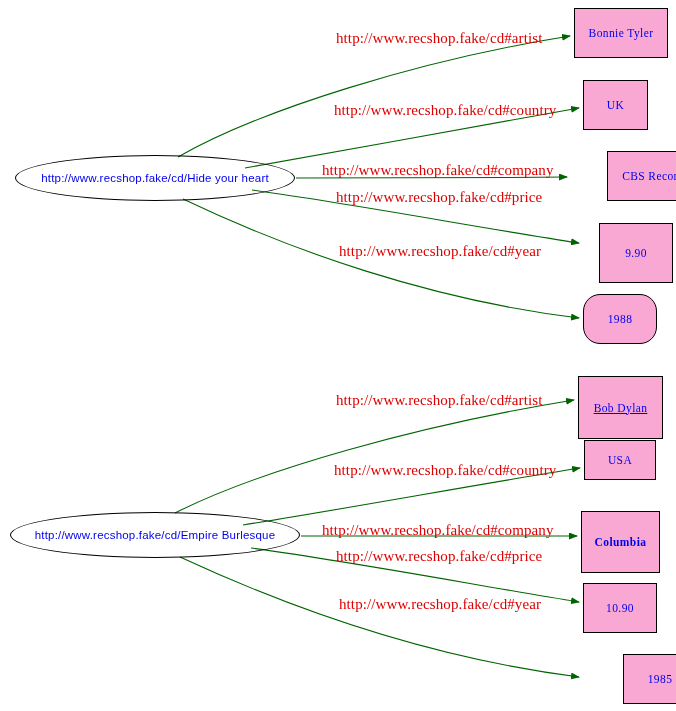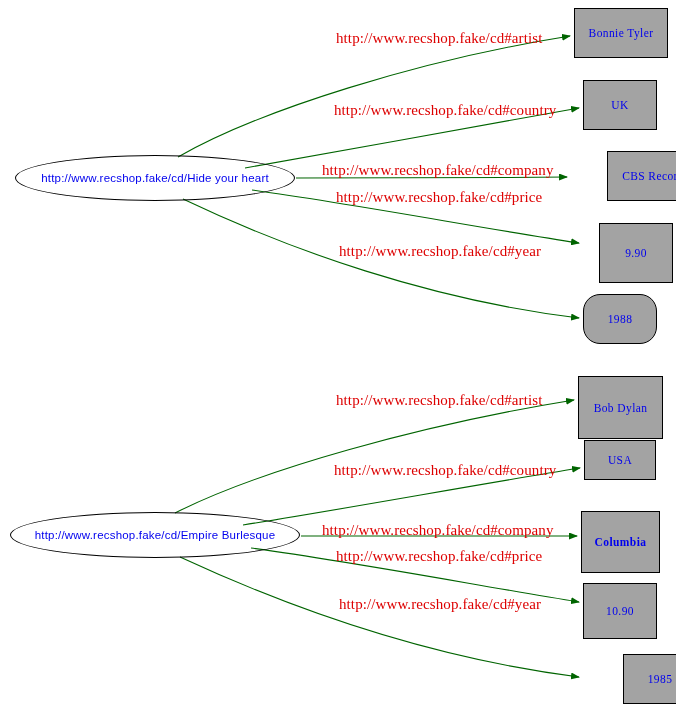--- a/index.html
+++ b/index.html
@@ -24,21 +24,21 @@
     left: 0;
     top: 0;
     width: 676px;
     height: 711px;
     pointer-events: none;
   }
   .node-box {
     position: absolute;
     box-sizing: border-box;
     border: 1px solid #000000;
-    background: #a3a3a3;
+    background: #f9a8d4;
     display: flex;
     align-items: center;
     justify-content: center;
     color: #0000ee;
     font-size: 11.5px;
     font-family: "Liberation Serif", "DejaVu Serif", serif;
     letter-spacing: 0.4px;
     white-space: nowrap;
   }
   .node-ellipse {
@@ -86,29 +86,29 @@
         <path d="M 243 525 C 350 508, 480 484, 580 468" fill="none" stroke="#006400" stroke-width="1.1" marker-end="url(#arrowhead)"></path>
         <path d="M 301 536 C 400 536, 490 536, 577 536" fill="none" stroke="#006400" stroke-width="1.1" marker-end="url(#arrowhead)"></path>
         <path d="M 251 548 C 360 563, 480 586, 579 602" fill="none" stroke="#006400" stroke-width="1.1" marker-end="url(#arrowhead)"></path>
         <path d="M 180 557 C 290 608, 430 658, 579 677" fill="none" stroke="#006400" stroke-width="1.1" marker-end="url(#arrowhead)"></path>
       </g>
   </svg>
 
   <div id="nodes-layer">
       <div class="node-ellipse" style="left: 15px; top: 155px; width: 280px; height: 46px;">http://www.recshop.fake/cd/Hide your heart</div>
       <div class="node-box" style="left: 574px; top: 8px; width: 94px; height: 50px;">Bonnie Tyler</div>
-      <div class="node-box" style="left: 583px; top: 80px; width: 74px; height: 50px;">UK</div>
+      <div class="node-box" style="left: 583px; top: 80px; width: 65px; height: 50px;">UK</div>
       <div class="node-box" style="left: 571px; top: 151px; width: 97px; height: 50px; margin-left: 36px;">CBS Records</div>
       <div class="node-box" style="left: 599px; top: 223px; width: 74px; height: 60px;">9.90</div>
       <div class="node-box" style="left: 583px; top: 294px; width: 74px; height: 50px; border-radius: 17px;">1988</div>
       <div class="node-ellipse" style="left: 10px; top: 512px; width: 290px; height: 46px;">http://www.recshop.fake/cd/Empire Burlesque</div>
-      <div class="node-box" style="left: 578px; top: 376px; width: 85px; height: 63px;">Bob Dylan</div>
+      <div class="node-box" style="left: 578px; top: 376px; width: 85px; height: 63px; text-decoration: underline;">Bob Dylan</div>
       <div class="node-box" style="left: 584px; top: 440px; width: 72px; height: 40px;">USA</div>
       <div class="node-box" style="left: 581px; top: 511px; width: 79px; height: 62px; font-weight: bold;">Columbia</div>
-      <div class="node-box" style="left: 583px; top: 583px; width: 74px; height: 56px;">10.90</div>
+      <div class="node-box" style="left: 583px; top: 583px; width: 74px; height: 50px;">10.90</div>
       <div class="node-box" style="left: 583px; top: 654px; width: 74px; height: 50px; margin-left: 40px;">1985</div>
     </div>
   <div id="labels-layer">
       <div class="edge-label" style="left: 336px; top: 30px;">http://www.recshop.fake/cd#artist</div>
       <div class="edge-label" style="left: 334px; top: 102px;">http://www.recshop.fake/cd#country</div>
       <div class="edge-label" style="left: 322px; top: 162px;">http://www.recshop.fake/cd#company</div>
       <div class="edge-label" style="left: 336px; top: 189px;">http://www.recshop.fake/cd#price</div>
       <div class="edge-label" style="left: 339px; top: 243px;">http://www.recshop.fake/cd#year</div>
       <div class="edge-label" style="left: 336px; top: 392px;">http://www.recshop.fake/cd#artist</div>
       <div class="edge-label" style="left: 334px; top: 462px;">http://www.recshop.fake/cd#country</div>

